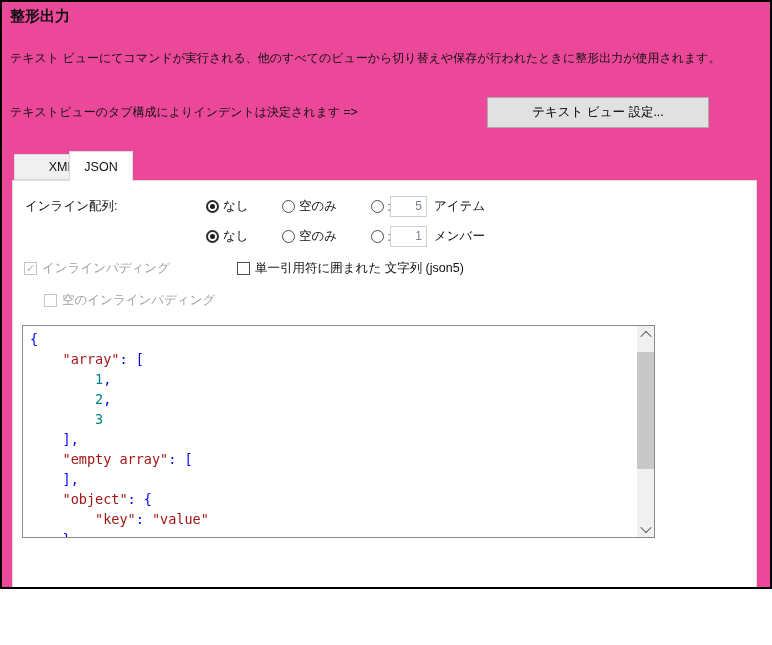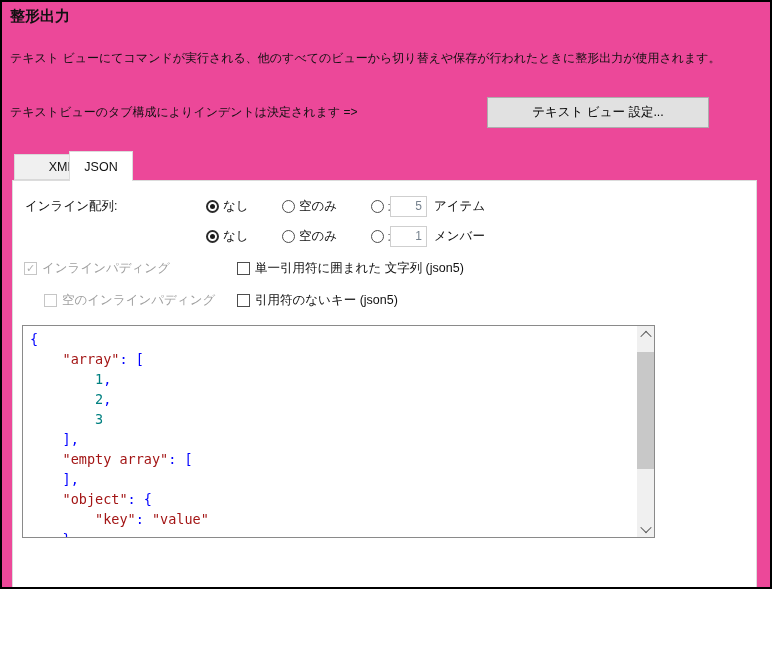--- a/index.html
+++ b/index.html
@@ -137,24 +137,20 @@
       <span>インラインパディング</span>
     </div>
     <div class="cb" style="left:224px; top:79px;">
       <span class="cbbox"></span>
       <span>単一引用符に囲まれた 文字列 (json5)</span>
     </div>
     <div class="cb disabled" style="left:11px; top:111px;padding-left:20px;">
       <span class="cbbox"></span>
       <span>空のインラインパディング</span>
     </div>
-    <div class="cb" style="left:224px; top:111px;">
-      <span class="cbbox"></span>
-      <span>引用符のないキー (json5)</span>
-    </div>
 
     <div class="codebox">
       <div class="code"><div class="code-line"><span class="tok-p">{</span></div><div class="code-line"><span class="tok-t">    </span><span class="tok-k">"array"</span><span class="tok-p">: [</span></div><div class="code-line"><span class="tok-t">        </span><span class="tok-n">1</span><span class="tok-p">,</span></div><div class="code-line"><span class="tok-t">        </span><span class="tok-n">2</span><span class="tok-p">,</span></div><div class="code-line"><span class="tok-t">        </span><span class="tok-n">3</span></div><div class="code-line"><span class="tok-t">    </span><span class="tok-p">],</span></div><div class="code-line"><span class="tok-t">    </span><span class="tok-k">"empty array"</span><span class="tok-p">: [</span></div><div class="code-line"><span class="tok-t">    </span><span class="tok-p">],</span></div><div class="code-line"><span class="tok-t">    </span><span class="tok-k">"object"</span><span class="tok-p">: {</span></div><div class="code-line"><span class="tok-t">        </span><span class="tok-k">"key"</span><span class="tok-p">: </span><span class="tok-s">"value"</span></div><div class="code-line"><span class="tok-t">    </span><span class="tok-p">}</span></div></div>
       <div class="sbar">
         <div class="sbar-btn sbar-up">
           <div class="chev chev-up"></div>
         </div>
         <div class="sbar-thumb"></div>
         <div class="sbar-btn sbar-down">
           <div class="chev chev-down"></div>

